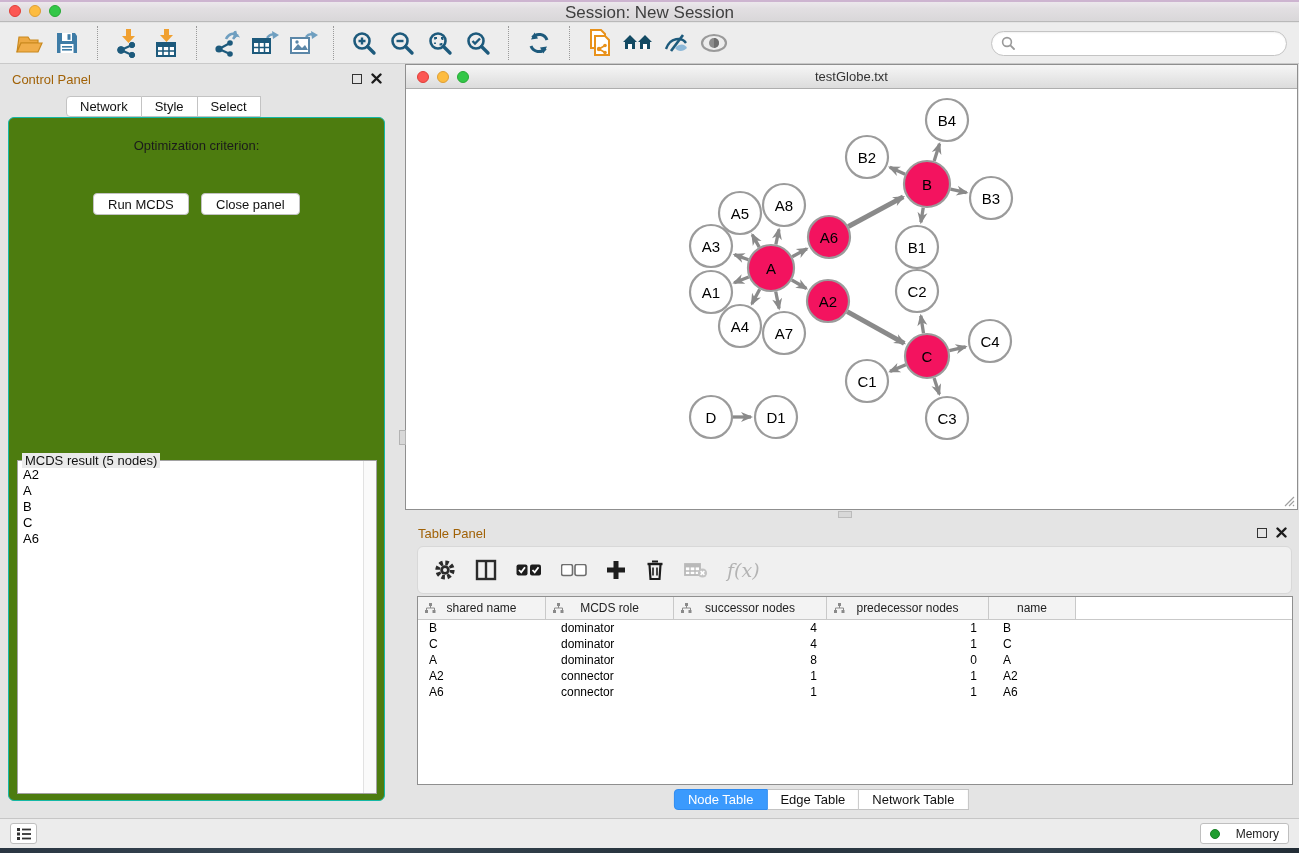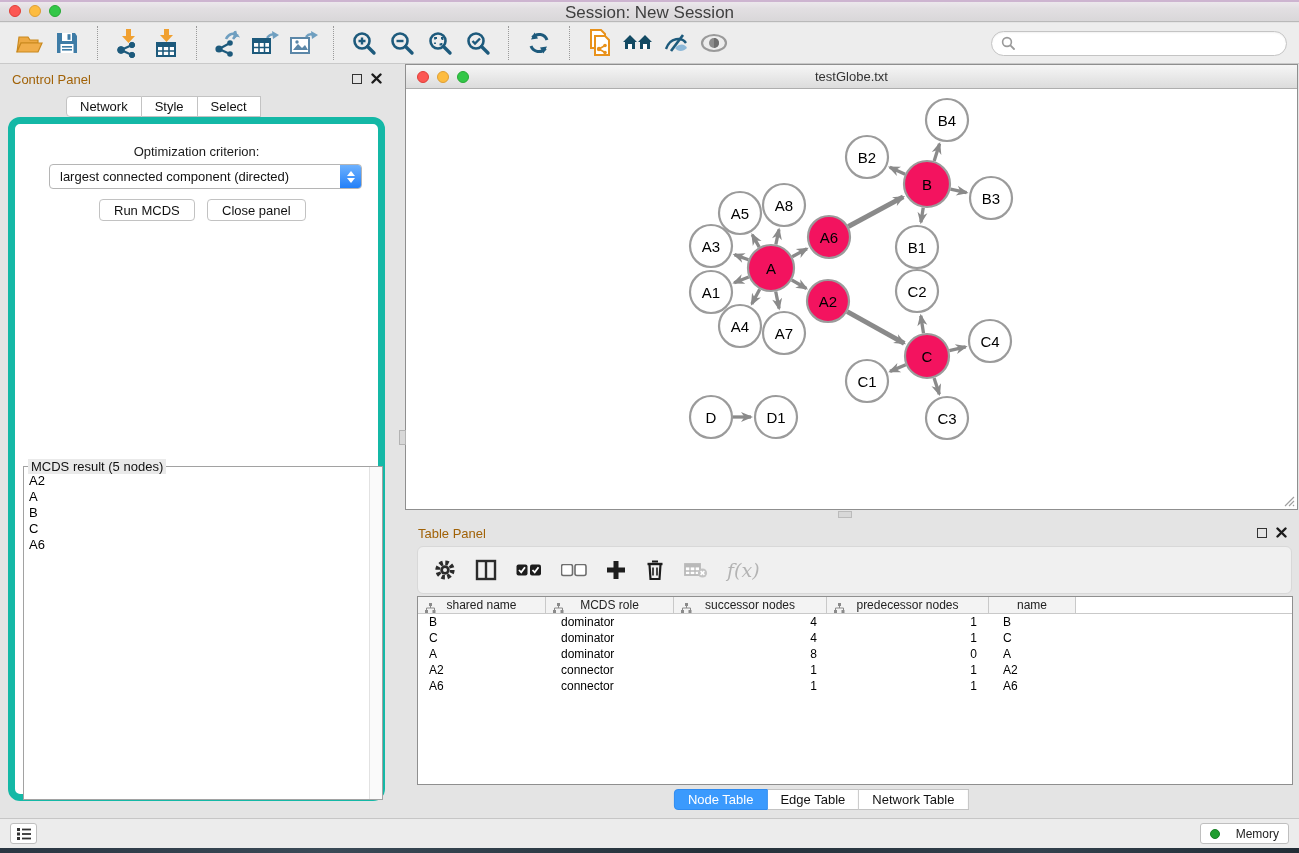--- a/index.html
+++ b/index.html
@@ -38,21 +38,21 @@
   .seg .tab:first-child { border-left:1px solid #c3c3c3; border-radius:4px 0 0 4px; }
   .seg .tab:last-child { border-radius:0 4px 4px 0;margin-top:48px; }
   .seg .tab.active { background:#3b9afd; border-color:#2f8bf0; color:#fff; }
 
   
   .cpanel { position:absolute; left:0; top:65px; width:392px; height:752px; }
   .cp-title { position:absolute; left:12px; top:7px; }
   .cp-icons { right:10px; top:8px; }
   .cp-tabs { position:absolute; top:31px; left:50%; transform:translateX(-50%); }
   .cp-body { position:absolute; left:8px; top:52px; width:377px; height:684px;
-    background:#ffffff; border:7px solid #14b8a6; border-radius:12px; }
+    background:#4d7c0f; border:1px solid #14b8a6; border-radius:6px; }
   .opt-label { position:absolute; top:20px; left:0; right:0; text-align:center; font-size:13px; color:#1b1b1b; }
   .dropdown { position:absolute; left:34px; top:40px; width:313px; height:25px; background:#fff;
     border:1px solid #b5b5b5; border-radius:4px; display:flex; align-items:center; }
   .dropdown .dd-text { flex:1; font-size:13px; padding-left:10px; color:#111; white-space:nowrap; }
   .dd-step { width:21px; height:23px; border-radius:0 3px 3px 0; background:linear-gradient(#6db1fe,#2380f8);
     display:flex; flex-direction:column; align-items:center; justify-content:center; gap:2px; }
   .btn { background:#fff; border:1px solid #c2c2c2; border-radius:4px; font-size:13px; color:#111;
     height:22px; padding:0 14px; font-family:"Liberation Sans",sans-serif; }
   .run-btn { position:absolute; left:84px; top:75px; }
   .closep-btn { position:absolute; left:192px; top:75px; }
@@ -75,21 +75,21 @@
 
   
   .tpanel { position:absolute; left:405px; top:518px; width:894px; height:298px; }
   .tp-title { position:absolute; left:13px; top:8px; }
   .tp-icons { right:12px; top:9px; }
   .tp-toolbar { position:absolute; left:12px; top:28px; width:875px; height:48px; background:#f0f0f0;
     border:1px solid #d8d8d8; border-radius:6px; display:flex; align-items:center; gap:19px; padding-left:16px; }
   .tp-toolbar .ticon { display:flex; align-items:center; justify-content:center; border:none; background:none; }
   .fx { font-family:"DejaVu Serif", serif; font-style:italic; font-size:19px; color:#b3b3b3; }
   .tp-table { position:absolute; left:12px; top:78px; width:876px; height:189px; background:#fff; border:1px solid #8f8f8f; }
-  .thead { display:flex; height:17px; }
+  .thead { display:flex; height:23px; }
   .th { background:#f3f3f3; border-right:1px solid #c9c9c9; border-bottom:1px solid #c9c9c9;
     display:flex; align-items:center; justify-content:center; position:relative; font-size:12px; color:#222; }
   .th .tree { position:absolute; left:7px; top:6px; }
   .th-fill { flex:1; border-bottom:1px solid #c9c9c9; background:#fff; }
   .trow { display:flex; height:16px; font-size:12px; color:#000; }
   .td { overflow:hidden; white-space:nowrap; line-height:16px; }
   .bottom-tabs { position:absolute; left:50%; top:271px; transform:translateX(-50%); }
 
   
   .statusbar { position:absolute; left:0; top:818px; width:1299px; height:30px; background:#ececec; border-top:1px solid #c6c6c6; }
@@ -275,31 +275,20 @@
     </svg>
   </div>
   <div class="seg cp-tabs">
       <div class="tab">Network</div>
       <div class="tab">Style</div>
       <div class="tab">Select</div>
       <div class="tab active">MCDS</div>
     </div>
   <div class="cp-body">
     <div class="opt-label">Optimization criterion:</div>
-    <div class="dropdown">
-      <span class="dd-text">largest connected component (directed)</span>
-      <span class="dd-step">
-        <svg width="8" height="5" viewBox="0 0 8 5">
-            <path d="M4 0 L8 5 H0 z" fill="#fff"></path>
-          </svg>
-        <svg width="8" height="5" viewBox="0 0 8 5">
-            <path d="M4 5 L0 0 H8 z" fill="#fff"></path>
-          </svg>
-      </span>
-    </div>
     <button class="btn run-btn">Run MCDS</button>
     <button class="btn closep-btn">Close panel</button>
     <div class="resultbox">
       <span class="legend">MCDS result (5 nodes)</span>
       <div class="result-list">
           <div>A2</div>
           <div>A</div>
           <div>B</div>
           <div>C</div>
           <div>A6</div>

